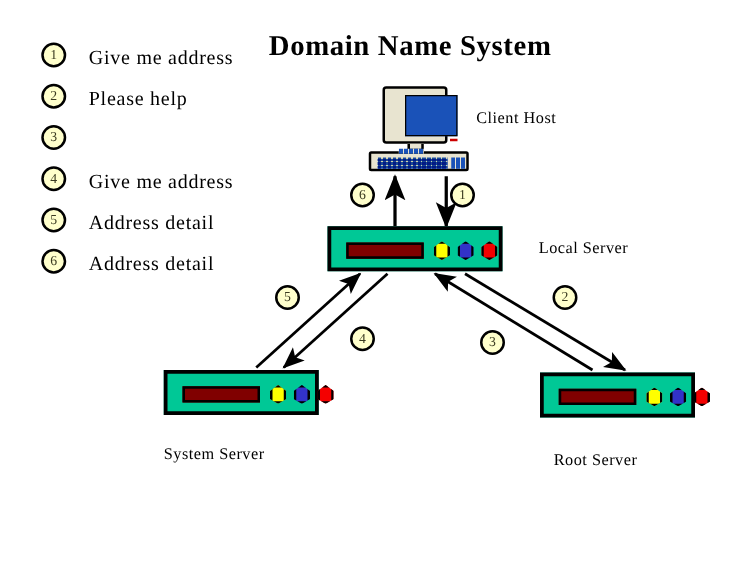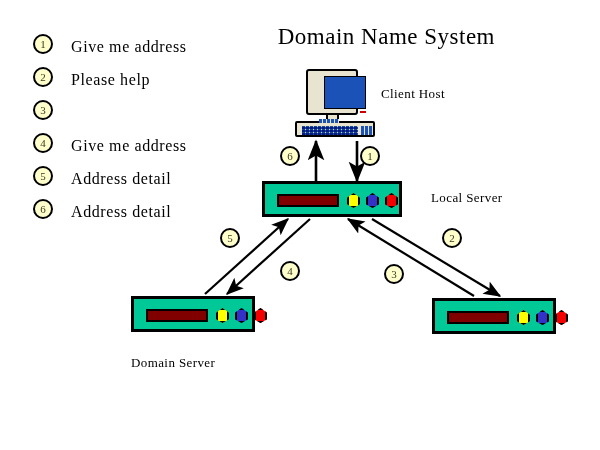--- a/index.html
+++ b/index.html
@@ -16,25 +16,26 @@
     overflow: hidden;
     font-family: "Liberation Serif", "DejaVu Serif", serif;
   }
 
   
   #title {
     position: absolute;
     left: 215px;
     top: 24px;
     width: 280px;
-    text-align: right;
+    text-align: left;
     font-size: 23px;
     color: #000000;
     letter-spacing: 0.5px;
     white-space: nowrap;
+    font-weight: bold;
   }
 
   
   #legend {
     position: absolute;
     left: 33px;
     top: 34px;
     width: 210px;
   }
   .legend-row {
@@ -312,24 +313,25 @@
   <div class="node-label" id="label-local-server">Local Server</div>
 
   <div class="server" id="server-domain">
     <div class="srv-slot"></div>
     <div class="srv-lights">
       <div class="srv-light yellow"></div>
       <div class="srv-light blue"></div>
       <div class="srv-light red"></div>
     </div>
   </div>
-  <div class="node-label" id="label-domain-server">Domain Server</div>
+  <div class="node-label" id="label-domain-server">System Server</div>
 
   <div class="server" id="server-root">
     <div class="srv-slot"></div>
     <div class="srv-lights">
       <div class="srv-light yellow"></div>
       <div class="srv-light blue"></div>
       <div class="srv-light red"></div>
     </div>
   </div>
+  <div class="node-label" id="label-root-server">Root Server</div>
 
 </div>
 
 </body></html>

